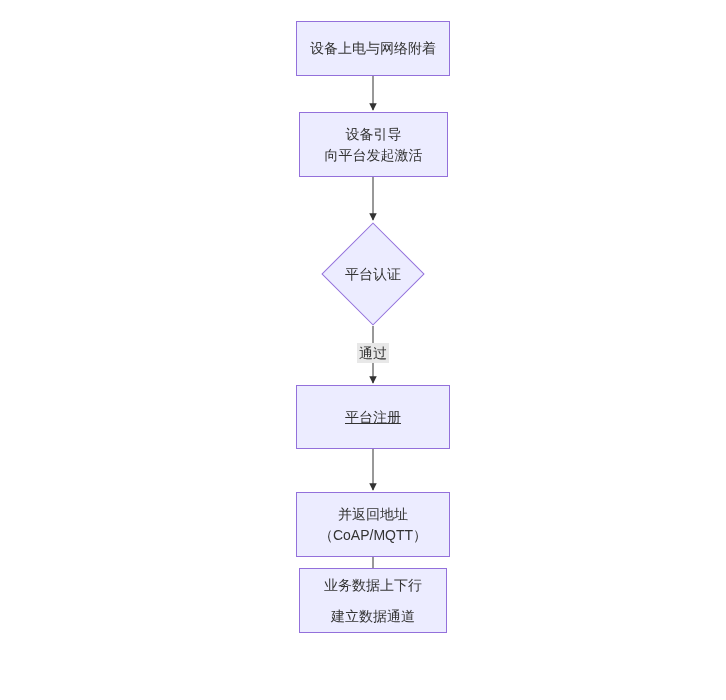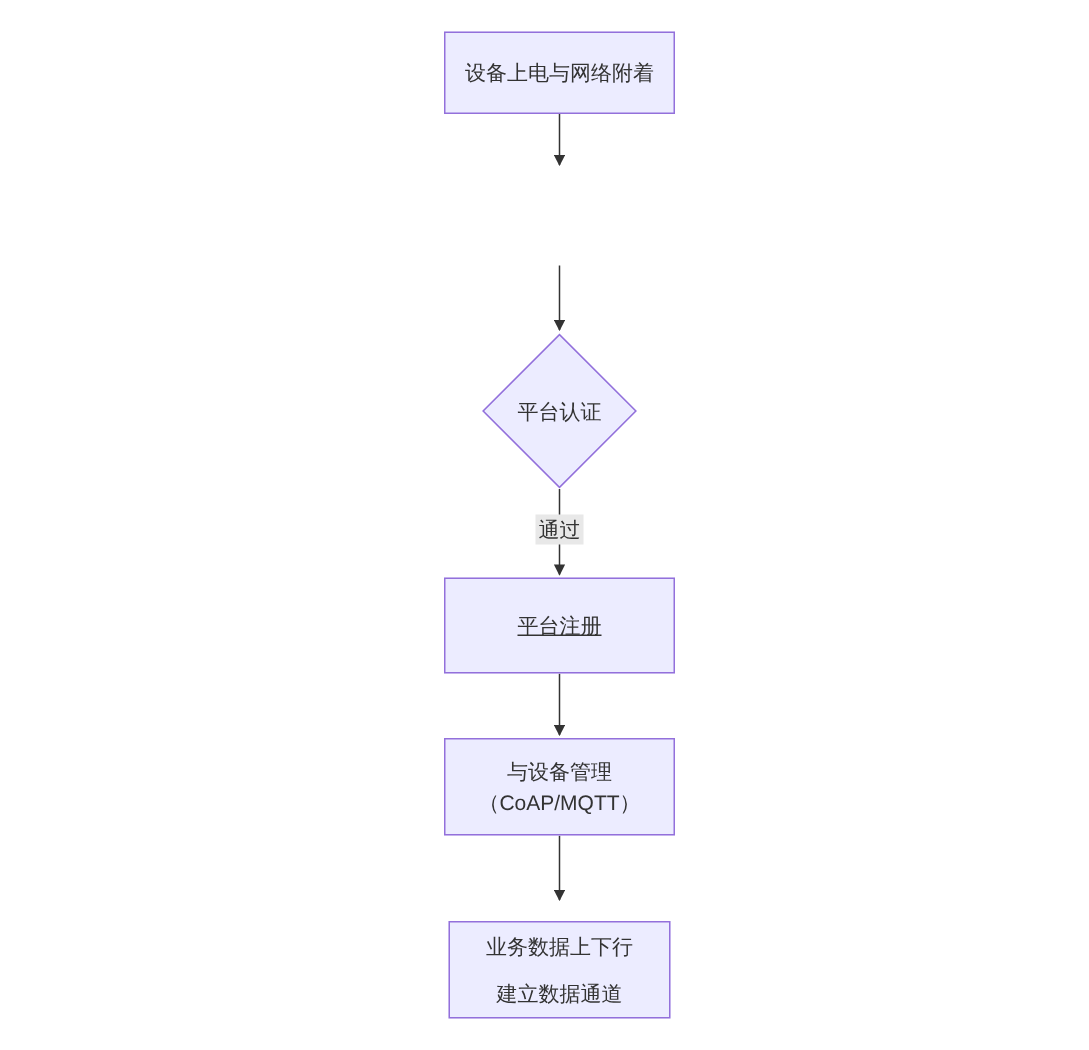--- a/index.html
+++ b/index.html
@@ -89,35 +89,39 @@
     <line class="edge" x1="373" y1="177" x2="373" y2="220" marker-end="url(#arrow)"></line>
     <line class="edge" x1="373" y1="326" x2="373" y2="383" marker-end="url(#arrow)"></line>
     <line class="edge" x1="373" y1="449" x2="373" y2="490" marker-end="url(#arrow)"></line>
     <line class="edge" x1="373" y1="557" x2="373" y2="600" marker-end="url(#arrow)"></line>
   </svg>
 
   <div class="node-rect" style="left:296px; top:21px; width:154px; height:55px;">
     <span>设备上电与网络附着</span>
   </div>
 
+  <div class="node-rect" style="left:299px; top:112px; width:149px; height:65px;">
+    <span>设备引导</span>
+    <span>向平台发起激活</span>
+  </div>
 
   <div class="node-diamond-wrap" style="left:321px; top:222px; width:104px; height:104px;">
     <div class="node-diamond-shape"></div>
     <div class="node-diamond-label">平台认证</div>
   </div>
 
   <div class="edge-label" style="left:373px; top:353px;">通过</div>
 
   <div class="node-rect" style="left:296px; top:385px; width:154px; height:64px;text-decoration:underline;">
     <span>平台注册</span>
   </div>
 
   <div class="node-rect" style="left:296px; top:492px; width:154px; height:65px;">
-    <span>与设备管理</span>
+    <span>并返回地址</span>
     <span>（CoAP/MQTT）</span>
   </div>
 
-  <div class="node-rect" style="left:299px; top:614px; width:148px; height:65px;gap:10px;">
+  <div class="node-rect" style="left:299px; top:568px; width:148px; height:65px;gap:10px;">
     <span>业务数据上下行</span>
     <span>建立数据通道</span>
   </div>
 
 </div>
 
 </body></html>

